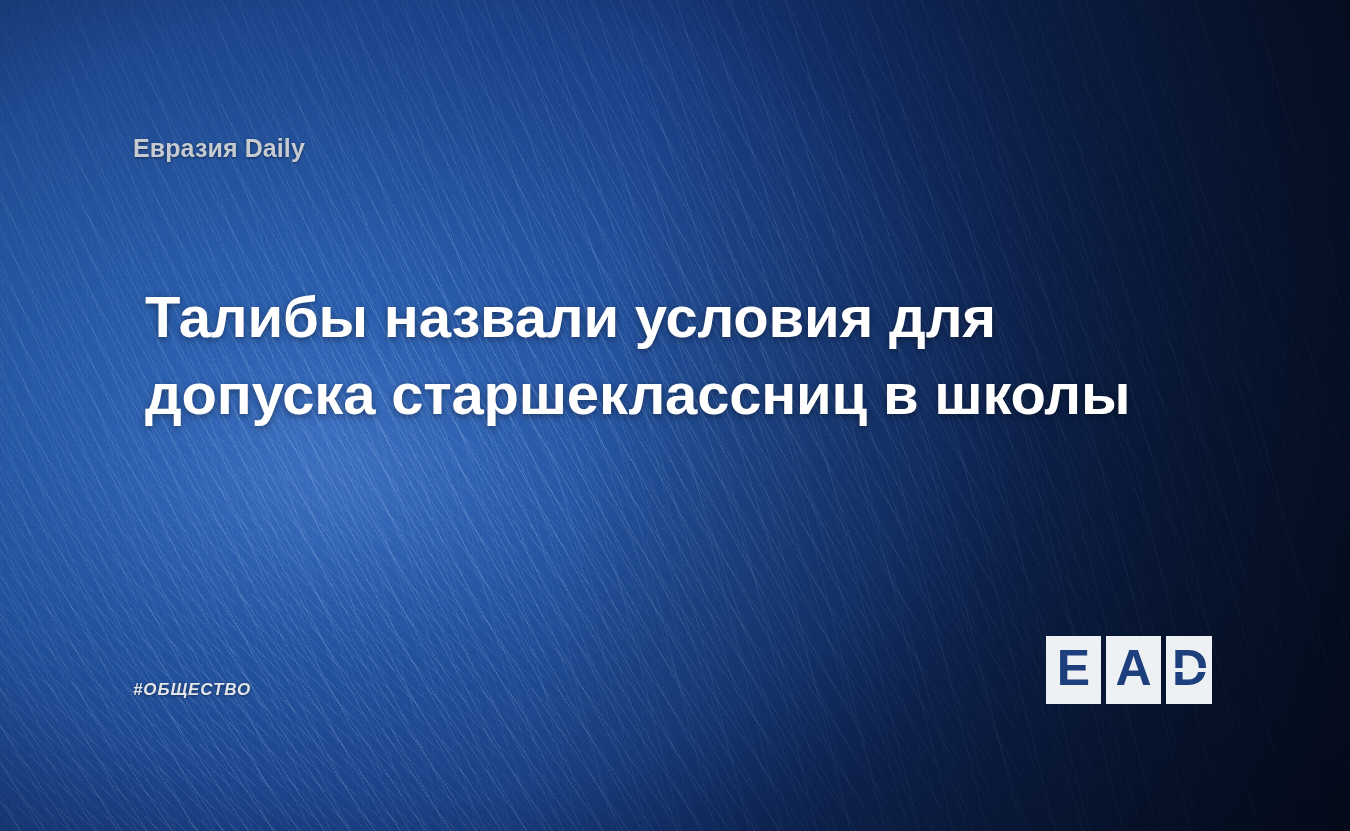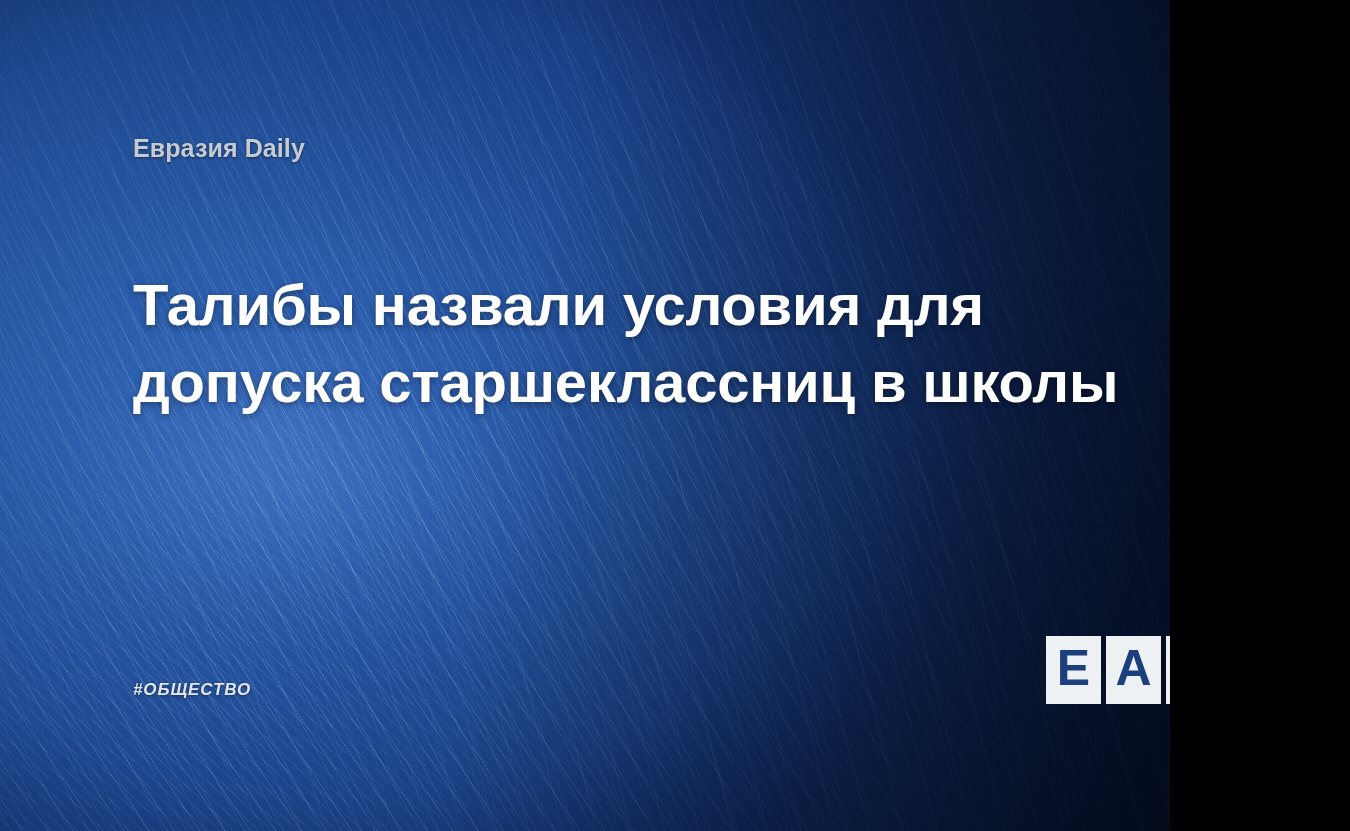--- a/index.html
+++ b/index.html
@@ -4,21 +4,21 @@
 <title>Eurasia Daily social card</title>
 <style>
   html, body {
     margin: 0;
     padding: 0;
     background: #000;
   }
 
   .card {
     position: relative;
-    width: 1170px;
+    width: 1350px;
     height: 831px;
     overflow: hidden;
     background-color: #0a1f45;
     font-family: "Liberation Sans", sans-serif;
     -webkit-font-smoothing: antialiased;
   }
 
   
 
   .bg-base {
@@ -183,21 +183,21 @@
     line-height: 1;
     white-space: nowrap;
     text-shadow: 0 1px 3px rgba(0,0,0,0.45);
   }
 
   .headline {
     position: absolute;
     left: 133px;
     top: 266px;
     width: 1060px;
-    margin: 0;
+    margin: 12px;
     font-size: 58px;
     font-weight: bold;
     line-height: 77px;
     color: #ffffff;
     letter-spacing: -0.2px;
     text-shadow: 0 2px 7px rgba(0,0,0,0.40);
   }
 
   .rubric {
     position: absolute;

